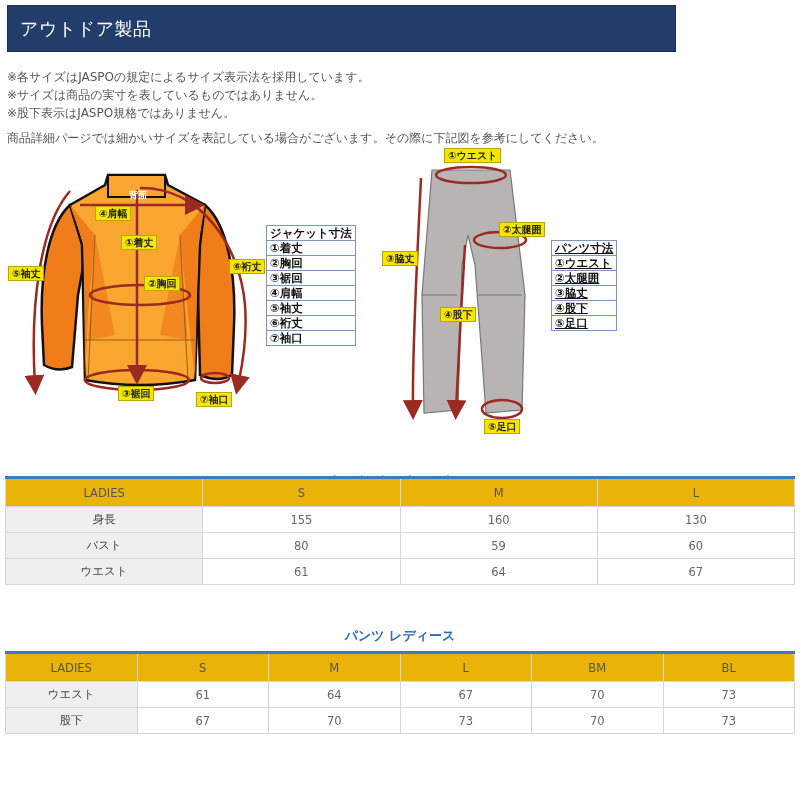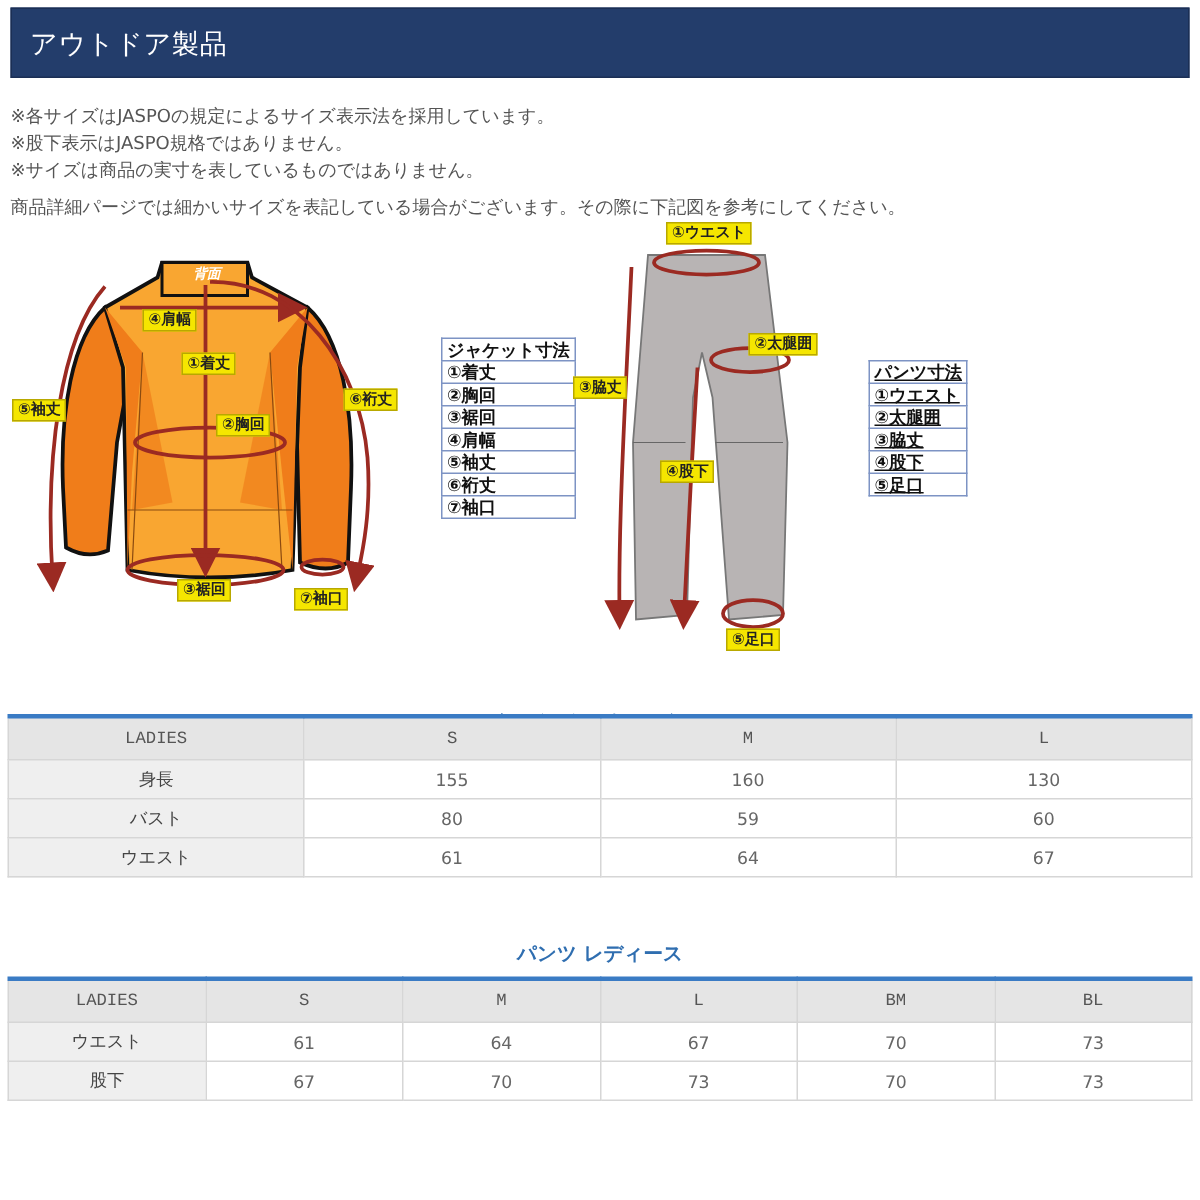--- a/index.html
+++ b/index.html
@@ -12,21 +12,21 @@
       height: 800px;
       overflow: hidden;
       position: relative;
       font-family: "DejaVu Sans", "Liberation Sans", sans-serif;
       color: #444;
     }
     .page-header {
       position: absolute;
       left: 7px;
       top: 5px;
-      width: 786px;
+      width: 669px;
       height: 47px;
       background: #233d6b;
       border: 1px solid #1b2f55;
       box-sizing: border-box;
     }
     .page-header .title {
       position: absolute;
       left: 12px;
       top: 11px;
       color: #ffffff;
@@ -71,21 +71,20 @@
       color: #fff;
       font-size: 9px;
     }
     .dim-table {
       position: absolute;
       border-collapse: collapse;
       background: #fff;
       font-size: 11.5px;
       font-weight: bold;
       color: #111;
-      margin-left: 28px;
     }
     .dim-table td {
       border: 1px solid #7d93c4;
       padding: 0 3px;
       height: 14px;
       line-height: 14px;
       white-space: nowrap;
     }
 
     
@@ -108,35 +107,35 @@
       font-size: 11.5px;
       color: #555;
     }
     .size-table td, .size-table th {
       border: 1px solid #d6d6d6;
       text-align: center;
       height: 25px;
       padding: 0;
       font-weight: normal;
     }
-    .size-table tr.head td { background: #e5e5e5; height: 27px; font-family: Liberation Mono, monospace; }
+    .size-table tr.head td { background: #eab308; height: 27px; }
     .size-table td.rowhead { background: #efefef; color: #444; }
     .size-table td.val { background: #ffffff; color: #666; }
   </style>
 </head>
 <body>
 
 <div class="page-header">
   <div class="title">アウトドア製品</div>
 </div>
 
 <div class="notes">
   <div class="note">※各サイズはJASPOの規定によるサイズ表示法を採用しています。</div>
+  <div class="note">※サイズは商品の実寸を表しているものではありません。</div>
   <div class="note">※股下表示はJASPO規格ではありません。</div>
-  <div class="note">※サイズは商品の実寸を表しているものではありません。</div>
   <div class="detail">商品詳細パージでは細かいサイズを表記している場合がございます。その際に下記図を参考にしてください。</div>
 </div>
 
 <div class="diagram">
   <svg width="635" height="295" viewBox="0 0 635 295">
     <defs>
       <marker id="arrowhead" markerWidth="8" markerHeight="8" refX="4" refY="4" orient="auto">
         <path d="M0,0 L8,4 L0,8 Z" fill="#9b2a22"></path>
       </marker>
     </defs>
@@ -175,21 +174,21 @@
       <ellipse cx="500" cy="95" rx="26" ry="8" fill="none" stroke="#9b2a22" stroke-width="2.5"></ellipse>
 
       <path d="M421,33 C418,100 412,200 413,265" fill="none" stroke="#9b2a22" stroke-width="2.5" marker-end="url(#arrowhead)"></path>
 
       <path d="M465,100 C462,150 458,220 456,265" fill="none" stroke="#9b2a22" stroke-width="2.5" marker-end="url(#arrowhead)"></path>
 
       <ellipse cx="502" cy="264" rx="20" ry="9" fill="none" stroke="#9b2a22" stroke-width="2.5"></ellipse>
     </g>
   </svg>
 
-  <span class="lbl back" style="left:126px; top:32px;font-style:italic;">背面</span>
+  <span class="lbl back" style="left:126px; top:44px;">背面</span>
   <span class="lbl" style="left:95px; top:61px;">④肩幅</span>
   <span class="lbl" style="left:121px; top:90px;">①着丈</span>
   <span class="lbl" style="left:8px; top:121px;">⑤袖丈</span>
   <span class="lbl" style="left:229px; top:114px;">⑥裄丈</span>
   <span class="lbl" style="left:144px; top:131px;">②胸回</span>
   <span class="lbl" style="left:118px; top:241px;">③裾回</span>
   <span class="lbl" style="left:196px; top:247px;">⑦袖口</span>
 
   <table class="dim-table" style="left:266px; top:80px;">
     <tbody>

